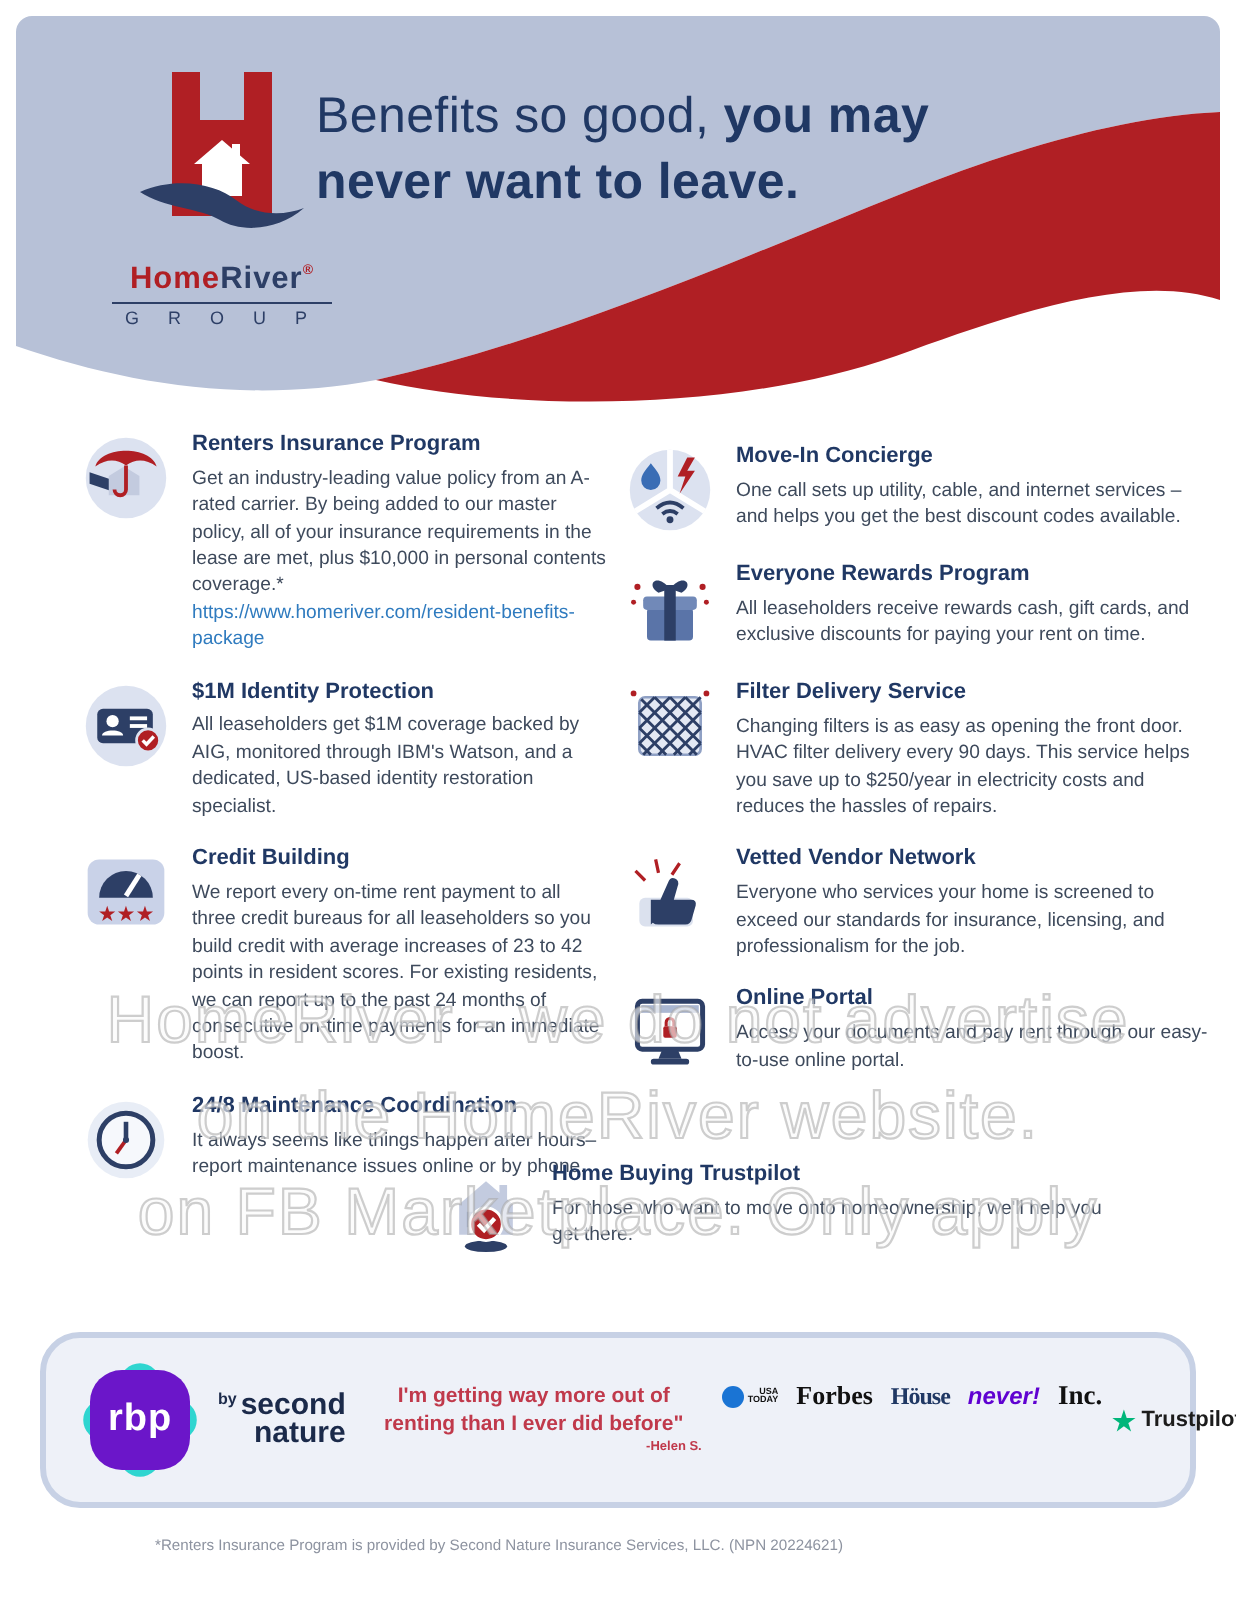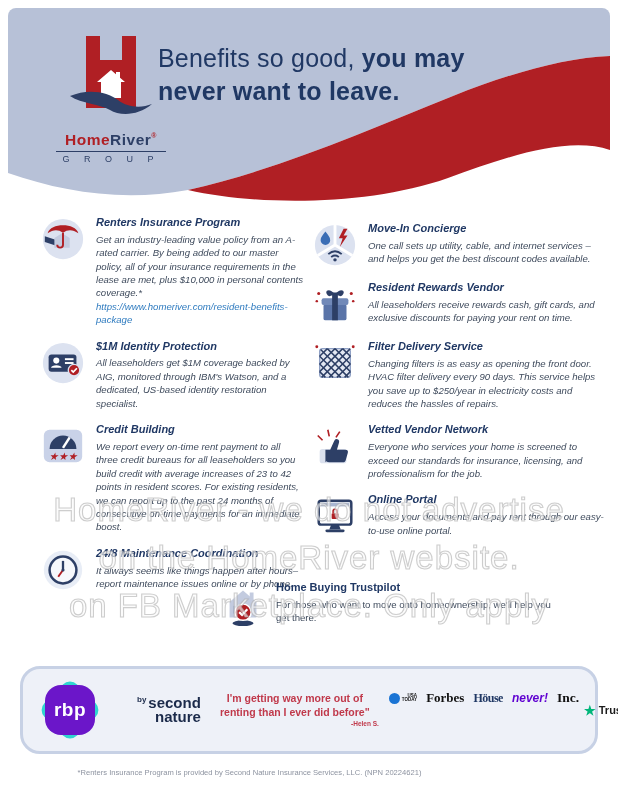--- a/index.html
+++ b/index.html
@@ -12,21 +12,21 @@
   #logo .logo-mark{display:block;margin:0 auto;}
   #logo .wordmark{font-weight:bold;font-size:15.5px;letter-spacing:.5px;line-height:1;margin-top:2px;white-space:nowrap;}
   #logo .wordmark .home{color:#b01f24;}
   #logo .wordmark .river{color:#2d3f66;}
   #logo .wordmark .reg{font-size:7px;color:#b01f24;vertical-align:top;}
   #logo .groupline{font-size:9px;letter-spacing:6px;color:#2d3f66;font-weight:normal;margin-top:3px;border-top:1.5px solid #2d3f66;padding-top:2px;}
   #headline{position:absolute;left:150px;top:34px;color:#203864;font-size:25px;line-height:1.3;letter-spacing:.2px;}
   #headline b{font-weight:bold;}
 
   
-  .col{position:absolute;display:flex;flex-direction:column;gap:13px;font-style:italic;}
+  .col{position:absolute;display:flex;flex-direction:column;gap:13px;}
   #col-left{left:40px;top:216px;width:264px;}
   #col-right{left:312px;top:222px;width:292px;}
   .benefit{display:flex;gap:10px;}
   .benefit .icon{flex:0 0 46px;width:46px;height:46px;}
   .benefit h3{margin:0 0 3px 0;font-size:11px;color:#203864;line-height:1.25;}
   .benefit p{margin:0;font-size:9.6px;line-height:1.4;color:#3e4a5c;}
   .benefit a{font-size:9.6px;line-height:1.4;color:#2f7bbf;text-decoration:none;overflow-wrap:anywhere;display:block;}
   #benefit-center{position:absolute;left:220px;top:581px;width:340px;}
 
   
@@ -35,21 +35,21 @@
     -webkit-text-stroke:1.1px rgba(165,165,165,0.55);font-weight:400;}
 
   
   #banner{position:absolute;left:20px;top:666px;width:578px;height:88px;box-sizing:border-box;
     border:3px solid #c7d1e5;border-radius:20px;background:#eef1f8;display:flex;align-items:center;padding:0 16px;gap:10px;}
   #rbp-lockup{display:flex;align-items:center;gap:8px;flex:0 0 auto;}
   #rbp-badge{position:relative;width:62px;height:62px;flex:0 0 auto;}
   #rbp-badge .teal{position:absolute;left:8px;top:8px;width:46px;height:46px;background:#2fd5d0;border-radius:10px;transform:rotate(45deg);}
   #rbp-badge .purple{position:absolute;left:6px;top:6px;width:50px;height:50px;background:#6b16c9;border-radius:16px;display:flex;align-items:center;justify-content:center;}
   #rbp-badge .purple span{color:#fff;font-weight:bold;font-size:19px;letter-spacing:.5px;}
-  #sn-logo{line-height:.9;color:#1b2a4a;margin-left:28px;}
+  #sn-logo{line-height:.9;color:#1b2a4a;}
   #sn-logo .by{font-size:8px;font-weight:bold;vertical-align:top;margin-right:2px;color:#1b2a4a;}
   #sn-logo .sn{font-weight:bold;font-size:15px;display:inline-block;text-align:right;}
   #sn-logo .sn div{line-height:.95;}
   #quote{flex:0 0 168px;text-align:center;color:#c0394b;font-weight:bold;font-size:10.5px;line-height:1.35;}
   #quote .attr{display:block;text-align:right;font-size:6.5px;margin-top:1px;font-weight:bold;color:#c0394b;}
   #press{margin-left:auto;display:flex;flex-direction:row;gap:5px;align-items:flex-start;text-align:right;}
   .press-row{display:flex;align-items:center;gap:9px;}
   #usa-today{display:flex;align-items:center;gap:2px;}
   #usa-today .dot{width:11px;height:11px;border-radius:50%;background:#1a74d4;}
   #usa-today .ut{font-size:4.5px;font-weight:bold;color:#111;line-height:1.1;}
@@ -184,21 +184,21 @@
         <circle cx="41" cy="13" r="1.6" fill="#b01f24"></circle>
         <circle cx="5" cy="21" r="1.3" fill="#b01f24"></circle>
         <circle cx="43" cy="21" r="1.3" fill="#b01f24"></circle>
         <rect x="12" y="24" width="24" height="17" rx="2" fill="#5a74a8"></rect>
         <rect x="10" y="18" width="28" height="7" rx="2" fill="#7189b8"></rect>
         <rect x="21" y="12" width="6" height="29" fill="#2d3f66"></rect>
         <path d="M24,14 c-7,-9 -13,-2 -6,2 Z" fill="#2d3f66"></path>
         <path d="M24,14 c7,-9 13,-2 6,2 Z" fill="#2d3f66"></path>
       </svg>
       <div>
-        <h3>Resident Rewards Vendor</h3>
+        <h3>Everyone Rewards Program</h3>
         <p>All leaseholders receive rewards cash, gift cards, and exclusive discounts for paying your rent on time.</p>
       </div>
     </div>
 
     <div class="benefit">
       <svg class="icon" viewBox="0 0 48 48">
         <circle cx="5" cy="7" r="1.5" fill="#b01f24"></circle>
         <circle cx="43" cy="7" r="1.5" fill="#b01f24"></circle>
         <rect x="8" y="9" width="32" height="30" rx="3" fill="#e3e8f3" stroke="#8fa0c4" stroke-width="1.4"></rect>
         <path d="M8,17 L16,9 M8,25 L24,9 M8,33 L32,9 M10,39 L40,9 M18,39 L40,17 M26,39 L40,25 M34,39 L40,33" stroke="#2d3f66" stroke-width="1.5"></path>

